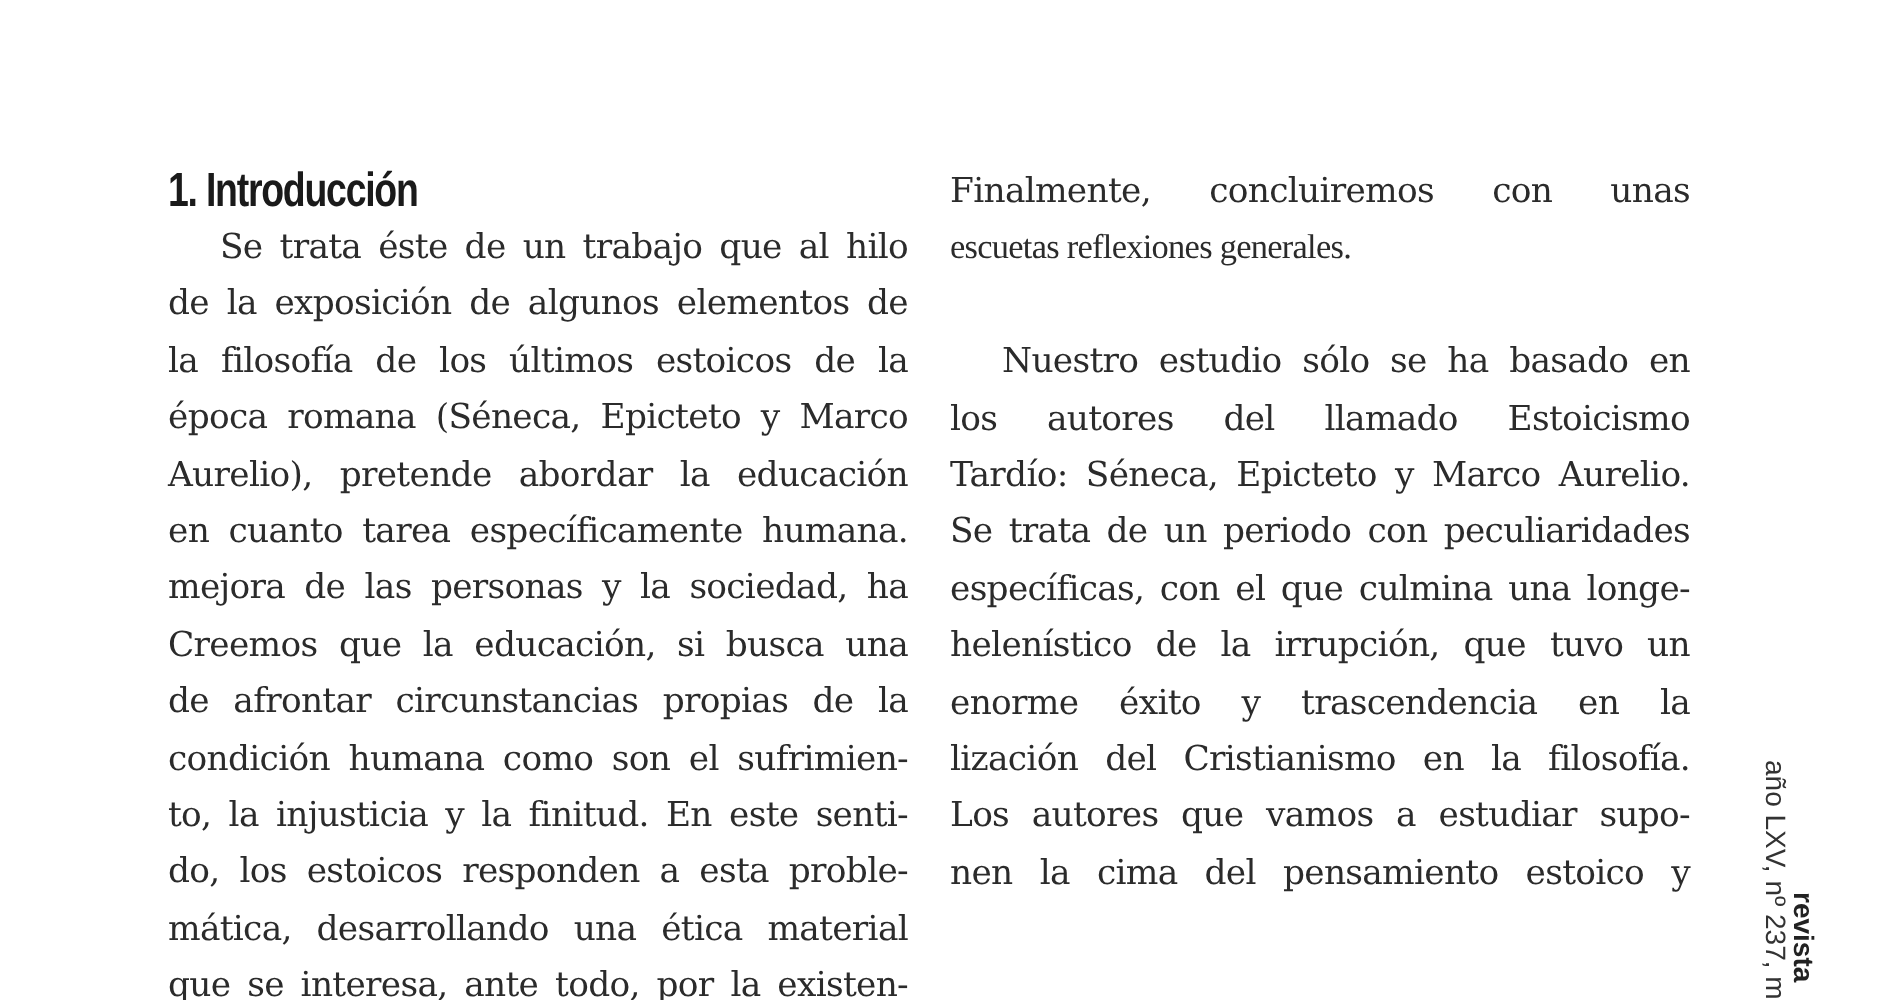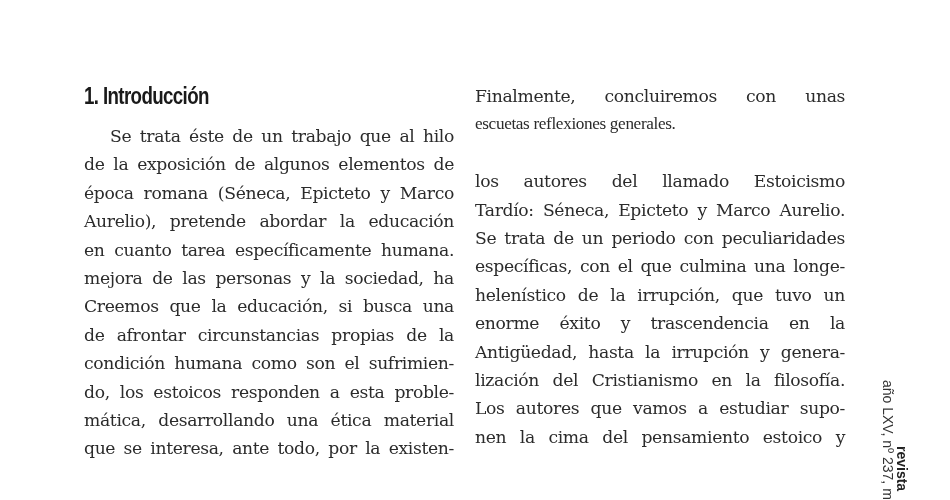--- a/index.html
+++ b/index.html
@@ -49,21 +49,20 @@
     text-align: justify;
     text-align-last: justify;
     height: 28.4px;
   }
   .line.last {
     text-align-last: left;
     font-family: Liberation Serif, serif;
   }
   .line.indent {
     padding-left: 26px;
-    margin-top: 12px;
   }
   .gap {
     height: 28.4px;
   }
   .side-wrap {
     position: absolute;
     left: 874px;
     top: 250px;
     width: 40px;
     height: 250px;
@@ -91,43 +90,45 @@
 </style>
 </head>
 <body>
 
 <div class="page">
 
   <div class="col col-left">
     <div class="heading">1. Introducción</div>
     <span class="line indent">Se trata éste de un trabajo que al hilo</span>
     <span class="line">de la exposición de algunos elementos de</span>
+    <span class="line">la filosofía de los últimos estoicos de la</span>
     <span class="line">época romana (Séneca, Epicteto y Marco</span>
     <span class="line">Aurelio), pretende abordar la educación</span>
     <span class="line">en cuanto tarea específicamente humana.</span>
     <span class="line">mejora de las personas y la sociedad, ha</span>
     <span class="line">Creemos que la educación, si busca una</span>
     <span class="line">de afrontar circunstancias propias de la</span>
     <span class="line">condición humana como son el sufrimien-</span>
+    <span class="line">to, la injusticia y la finitud. En este senti-</span>
     <span class="line">do, los estoicos responden a esta proble-</span>
     <span class="line">mática, desarrollando una ética material</span>
     <span class="line">que se interesa, ante todo, por la existen-</span>
   </div>
 
   <div class="col col-right">
     <span class="line">Finalmente, concluiremos con unas</span>
     <span class="line last">escuetas reflexiones generales.</span>
     <div class="gap"></div>
+    <span class="line indent">Nuestro estudio sólo se ha basado en</span>
     <span class="line">los autores del llamado Estoicismo</span>
     <span class="line">Tardío: Séneca, Epicteto y Marco Aurelio.</span>
     <span class="line">Se trata de un periodo con peculiaridades</span>
     <span class="line">específicas, con el que culmina una longe-</span>
     <span class="line">helenístico de la irrupción, que tuvo un</span>
     <span class="line">enorme éxito y trascendencia en la</span>
-    <span class="line">Antigüedad, hasta la irrupción y genera-</span>
     <span class="line">lización del Cristianismo en la filosofía.</span>
     <span class="line">Los autores que vamos a estudiar supo-</span>
     <span class="line">nen la cima del pensamiento estoico y</span>
   </div>
 
   <div class="side-wrap">
     <span class="side-text side-issue">año LXV, nº 237, m</span>
     <span class="side-text side-journal">revista</span>
   </div>
 

